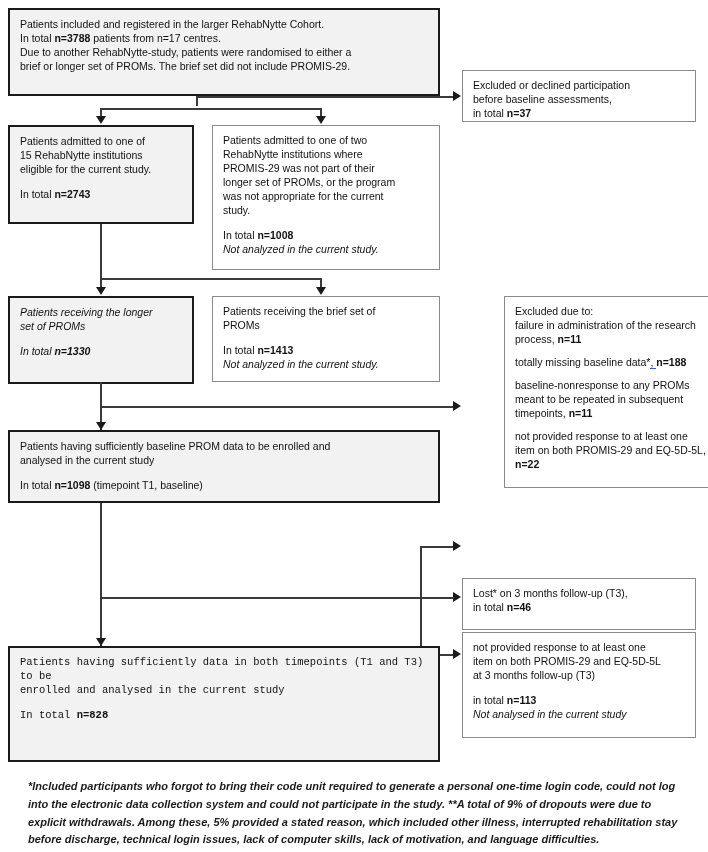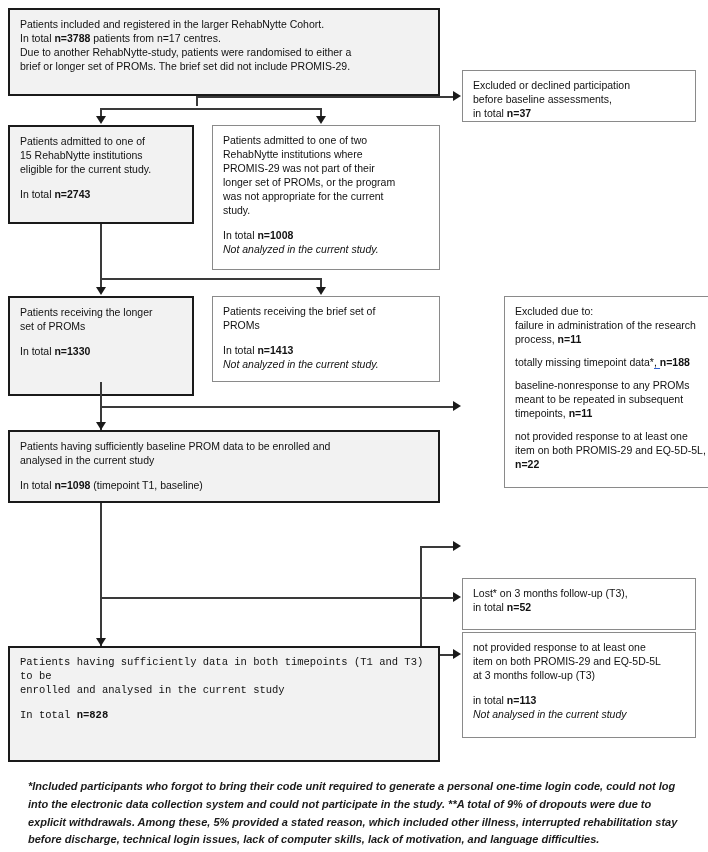--- a/index.html
+++ b/index.html
@@ -136,38 +136,38 @@
     <p><i>Not analyzed in the current study.</i></p>
   </div>
 
   <div class="ln v" style="left:100px; top:224px; height:54px;"></div>
   <div class="ln h" style="left:100px; top:278px; width:220px;"></div>
   <div class="ln v" style="left:100px; top:278px; height:11px;"></div>
   <div class="arrow-down" style="left:96px; top:287px;"></div>
   <div class="ln v" style="left:320px; top:278px; height:11px;"></div>
   <div class="arrow-down" style="left:316px; top:287px;"></div>
 
-  <div class="box" style="left:8px; top:296px; width:186px; height:100px;">
+  <div class="box" style="left:8px; top:296px; width:186px; height:88px;font-style:italic;">
     <p>Patients receiving the longer</p>
     <p>set of PROMs</p>
     <p class="gap"><span>In total </span><b>n=1330</b></p>
   </div>
 
   <div class="box thin" style="left:212px; top:296px; width:228px; height:86px;">
     <p>Patients receiving the brief set of</p>
     <p>PROMs</p>
     <p class="gap"><span>In total </span><b>n=1413</b></p>
     <p><i>Not analyzed in the current study.</i></p>
   </div>
 
   <div class="box thin" style="left:462px; top:296px; width:234px; height:192px;margin-left:42px;">
     <p>Excluded due to:</p>
     <p>failure in administration of the research</p>
     <p><span>process, </span><b>n=11</b></p>
-    <p class="gap-sm"><span>totally missing timepoint data*</span><span class="uline-blue">, </span><b>n=188</b></p>
+    <p class="gap-sm"><span>totally missing baseline data*</span><span class="uline-blue">, </span><b>n=188</b></p>
     <p class="gap-sm">baseline-nonresponse to any PROMs</p>
     <p>meant to be repeated in subsequent</p>
     <p><span>timepoints, </span><b>n=11</b></p>
     <p class="gap-sm">not provided response to at least one</p>
     <p>item on both PROMIS-29 and EQ-5D-5L,</p>
     <p><b>n=22</b></p>
   </div>
 
   <div class="ln v" style="left:100px; top:382px; height:48px;"></div>
   <div class="ln h" style="left:100px; top:406px; width:354px;"></div>
@@ -190,21 +190,21 @@
   <div class="arrow-right" style="left:453px; top:592px;"></div>
   <div class="ln h" style="left:420px; top:597px; width:34px;"></div>
 
   <div class="ln h" style="left:420px; top:654px; width:34px;"></div>
   <div class="arrow-right" style="left:453px; top:649px;"></div>
   <div class="arrow-down" style="left:96px; top:638px;"></div>
 
 
   <div class="box thin" style="left:462px; top:578px; width:234px; height:52px;">
     <p>Lost* on 3 months follow-up (T3),</p>
-    <p><span>in total </span><b>n=52</b></p>
+    <p><span>in total </span><b>n=46</b></p>
   </div>
 
   <div class="box thin" style="left:462px; top:632px; width:234px; height:106px;">
     <p>not provided response to at least one</p>
     <p>item on both PROMIS-29 and EQ-5D-5L</p>
     <p>at 3 months follow-up (T3)</p>
     <p class="gap"><span>in total </span><b>n=113</b></p>
     <p><i>Not analysed in the current study</i></p>
   </div>
 

